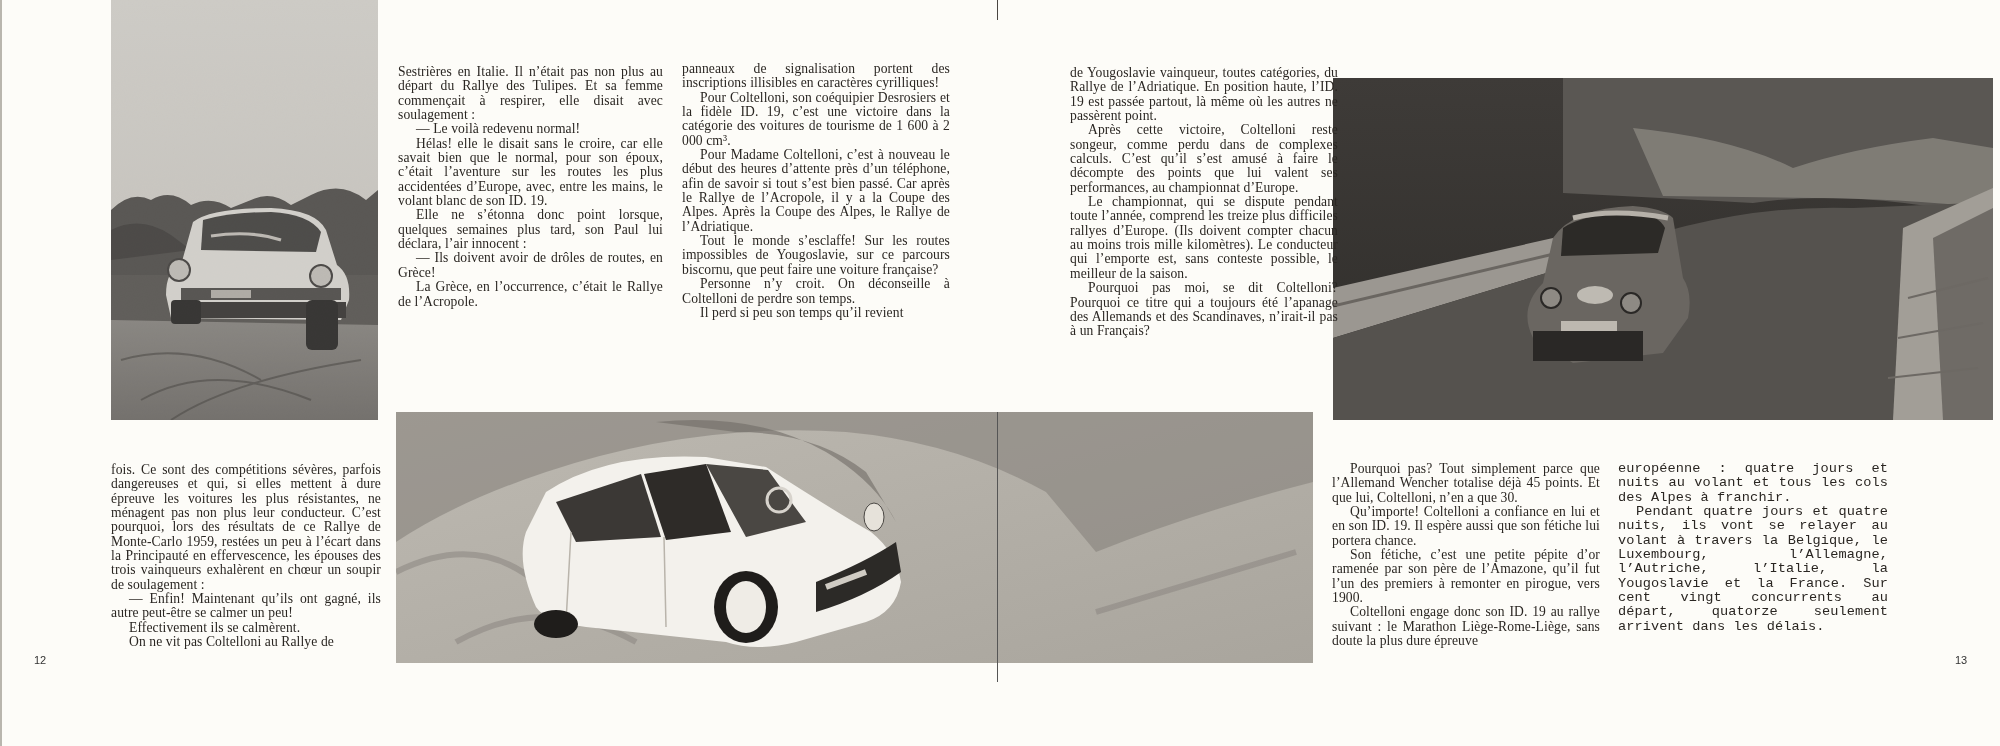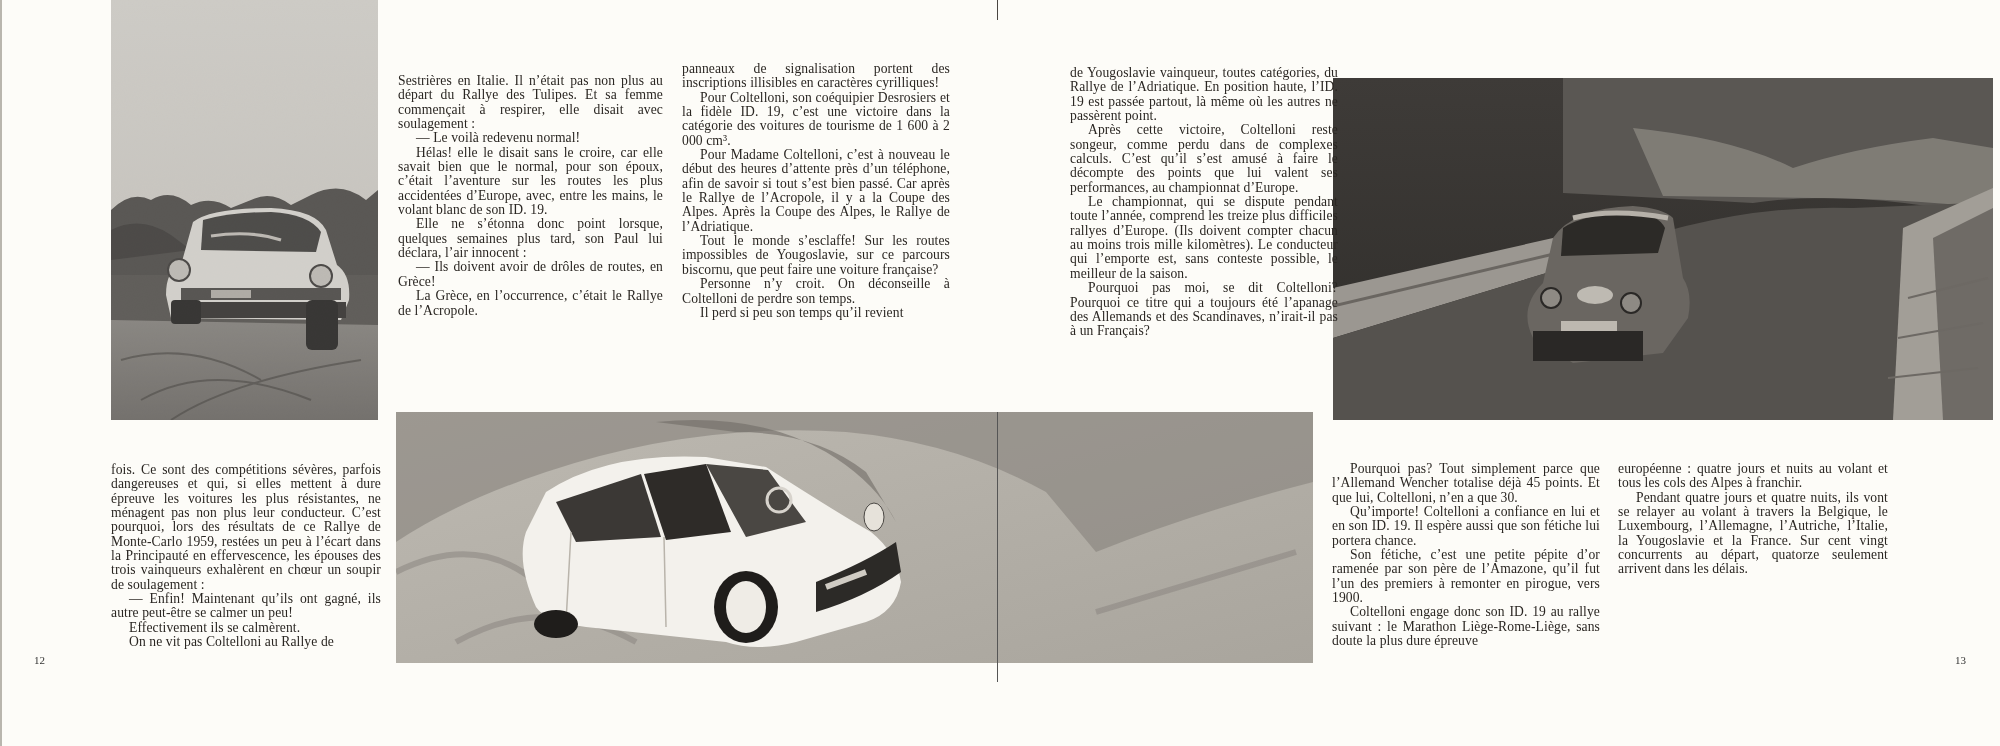--- a/index.html
+++ b/index.html
@@ -18,30 +18,30 @@
     position: absolute;
     font-size: 13.6px;
     line-height: 14.35px;
     text-align: justify;
     hyphens: manual;
     letter-spacing: 0.1px;
   }
   .col p { margin: 0; text-indent: 18px; }
   .col p.noindent { text-indent: 0; }
 
-  .col-2 { left: 398px; top: 74px; width: 265px; }
+  .col-2 { left: 398px; top: 65px; width: 265px; }
   .col-3 { left: 682px; top: 62px; width: 268px; }
   .col-4 { left: 1070px; top: 66px; width: 268px; }
   .col-1b { left: 111px; top: 463px; width: 270px; }
   .col-5 { left: 1332px; top: 462px; width: 268px; }
-  .col-6 { left: 1618px; top: 462px; width: 270px; }
+  .col-6 { left: 1618px; top: 462px; width: 270px; font-family: Liberation Mono, monospace; }
 
   .page-num {
     position: absolute; top: 654px;
-    font-family: Liberation Serif, serif;
+    font-family: Liberation Sans, sans-serif;
     font-size: 11px; color: #333;
   }
   .page-num.left { left: 34px; }
   .page-num.right { left: 1955px; }
 
   .photo { position: absolute; overflow: hidden; }
   .photo svg { display: block; width: 100%; height: 100%; }
   .photo-1 { left: 111px; top: 0; width: 267px; height: 420px; }
   .photo-2 { left: 1333px; top: 78px; width: 660px; height: 342px; }
   .photo-3 { left: 396px; top: 412px; width: 917px; height: 251px; }

